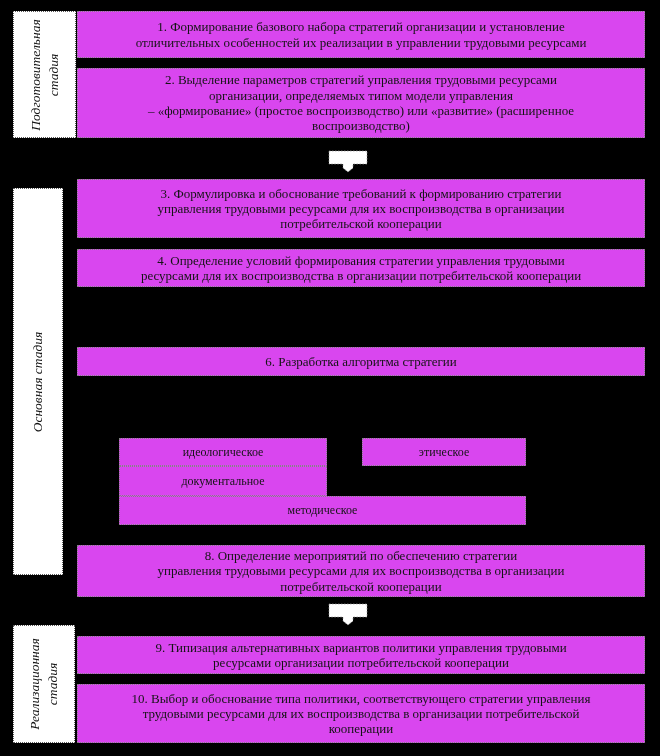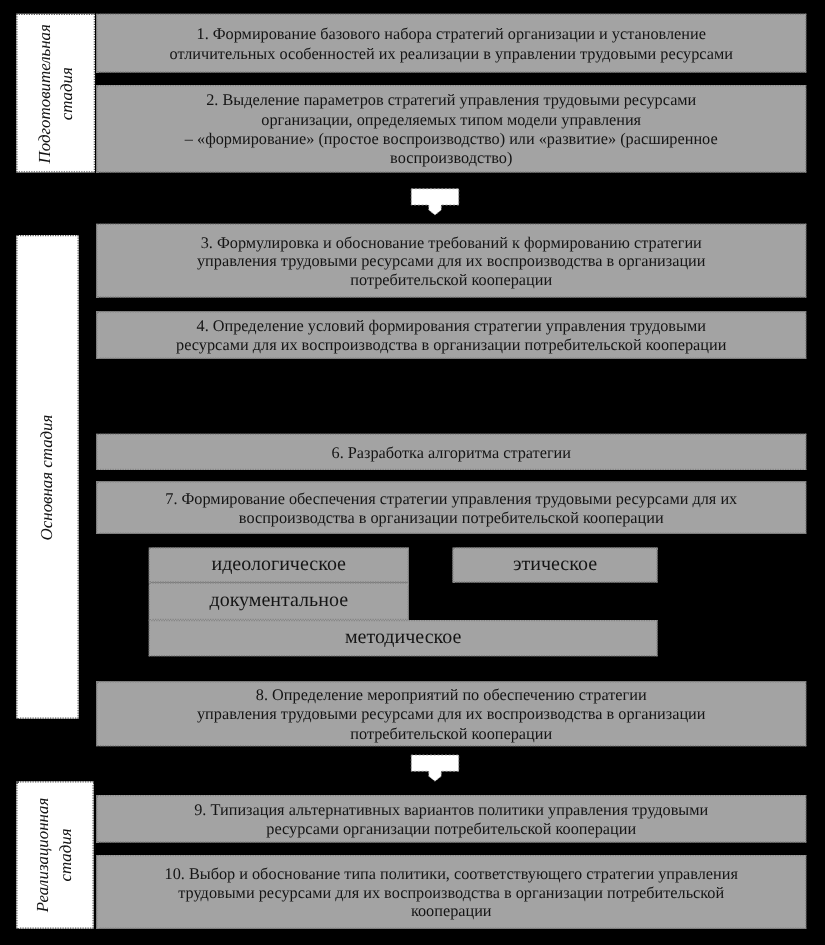--- a/index.html
+++ b/index.html
@@ -1,26 +1,26 @@
 <!DOCTYPE html>
 <html><head>
 <meta charset="utf-8">
 <style>
   html, body { margin:0; padding:0; background:#000; }
   #canvas {
     position:relative; width:660px; height:756px; background:#000000;
     font-family:"Liberation Serif", serif; overflow:hidden;
   }
   .box {
-    position:absolute; background:#a3a3a3; border:1px dotted #858585;
+    position:absolute; background:#d946ef; border:1px dotted #858585;
     box-sizing:border-box; display:flex; align-items:center; justify-content:center;
     text-align:center; color:#141414; font-size:13px; line-height:1.18; padding:1px 5px;
   }
   .box span { white-space:pre-line; }
-  .provision { font-size:16px;font-family:Liberation Serif, serif; }
+  .provision { font-size:12px;font-family:Liberation Serif, serif; }
   .stage {
     position:absolute; background:#ffffff; border:1px dotted #5a5a5a; box-sizing:border-box;
   }
   .stage-text {
     position:absolute; top:50%; left:50%;
     transform:translate(-50%,-50%) rotate(-90deg);
     font-style:italic; font-size:13.5px; line-height:1.35; color:#141414;
     text-align:center; white-space:pre;
   }
   .arrow { position:absolute; width:40px; height:23px; }
@@ -69,24 +69,20 @@
   <div class="box" style="left:77px; top:249px; width:568px; height:38px;text-align:center;">
     <span>4. Определение условий формирования стратегии управления трудовыми
 ресурсами для их воспроизводства в организации потребительской кооперации</span>
   </div>
 
 
   <div class="box" style="left:77px; top:347px; width:568px; height:29px;">
     <span>6. Разработка алгоритма стратегии</span>
   </div>
 
-  <div class="box" style="left:77px; top:385px; width:568px; height:42px;">
-    <span>7. Формирование обеспечения стратегии управления трудовыми ресурсами для их
-воспроизводства в организации потребительской кооперации</span>
-  </div>
 
   <div class="box provision" style="left:119px; top:438px; width:208px; height:28px;">
     <span>идеологическое</span>
   </div>
 
   <div class="box provision" style="left:362px; top:438px; width:164px; height:28px;">
     <span>этическое</span>
   </div>
 
   <div class="box provision" style="left:119px; top:466px; width:208px; height:30px;">

